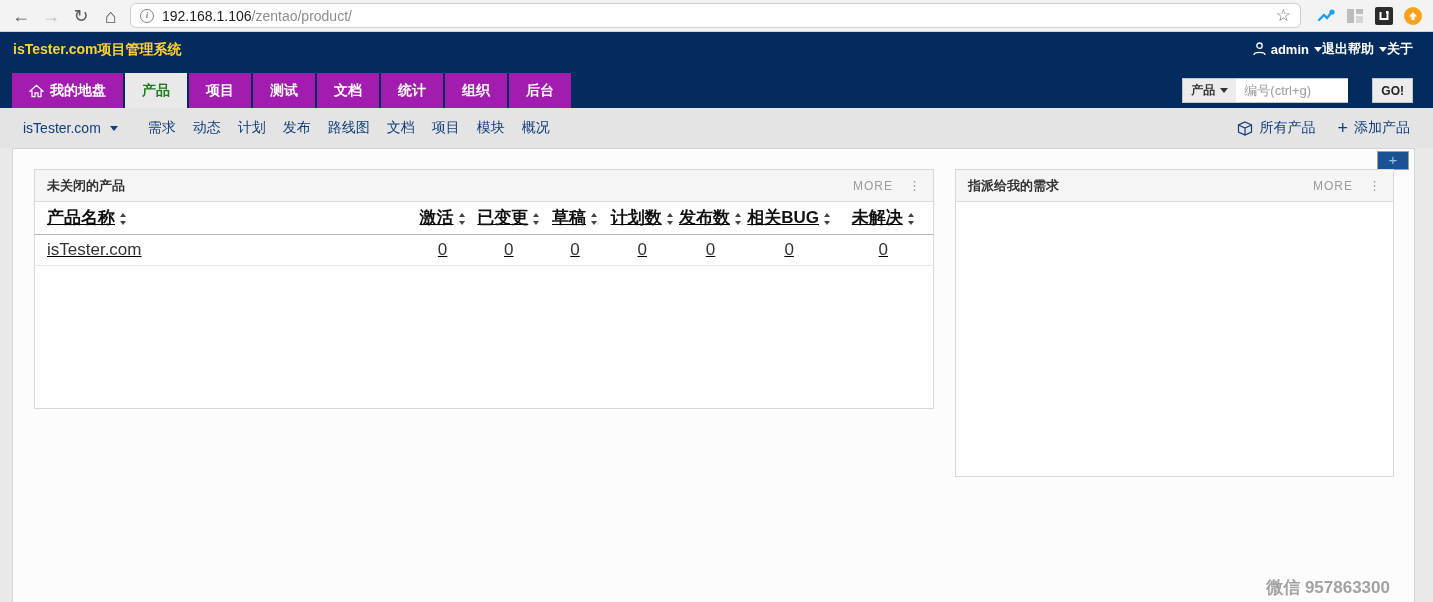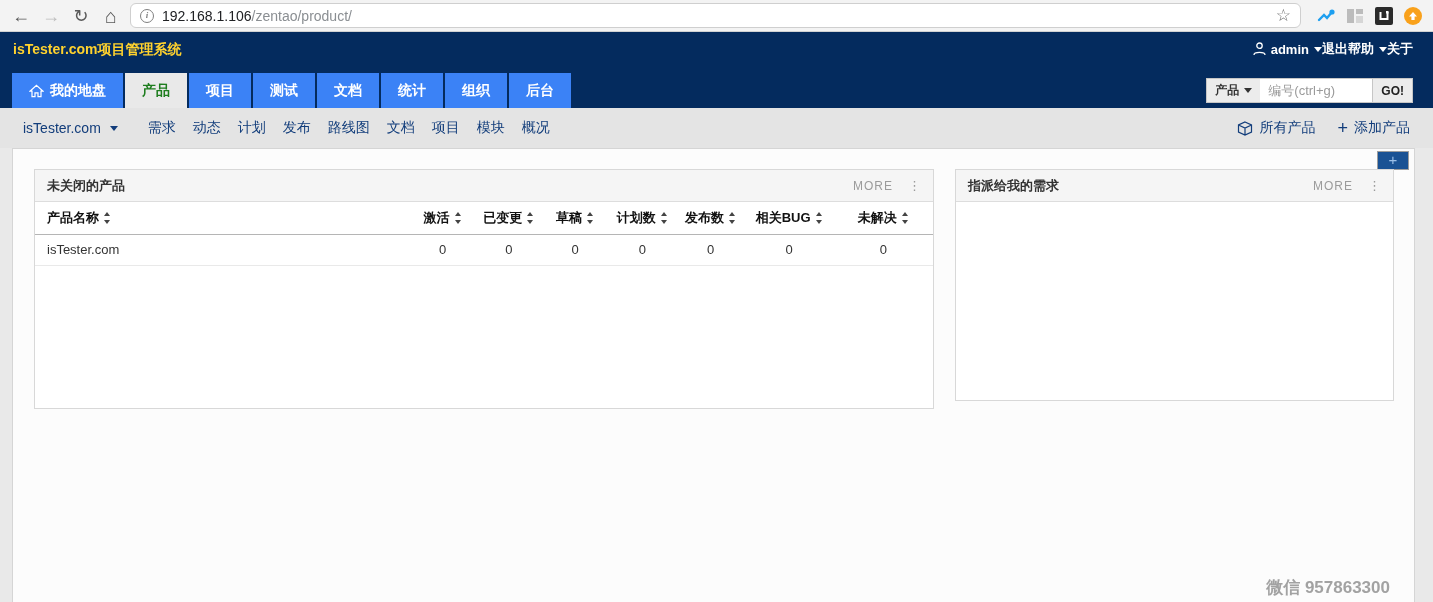--- a/index.html
+++ b/index.html
@@ -50,37 +50,37 @@
   }
   .usermenu {
     position:absolute; right:20px; top:8px; display:flex; align-items:center; 
     color:#fff; font-size:13px; font-weight:bold;
   }
   .usermenu .item { display:flex; align-items:center; gap:5px; color:#fff; cursor:pointer; }
   .caret { display:inline-block; width:0; height:0; border:4px solid transparent; border-top:5px solid currentColor; margin-top:4px; }
   .tabs { position:absolute; left:12px; bottom:0; display:flex; gap:2px; }
   .tab {
     height:35px; display:flex; align-items:center; justify-content:center; gap:6px;
-    padding:0 17px; background:#3b82f6; color:#fff; font-size:14px; font-weight:bold; cursor:pointer;
+    padding:0 17px; background:#a21caf; color:#fff; font-size:14px; font-weight:bold; cursor:pointer;
   }
   .tab.active { background:#e9e9e9; color:#1e7d1e; }
   .searchbar { position:absolute; right:20px; bottom:5px; display:flex; height:25px; }
   .search-cat {
     background:#ececec; border:1px solid #c6c6c6; border-right:none; color:#333;
     font-size:12px; font-weight:bold; display:flex; align-items:center; gap:5px; padding:0 8px; cursor:pointer;
   }
   .search-cat .caret { border-top-color:#333; }
   .search-input {
     width:112px; border:1px solid #c6c6c6; border-left:none; border-right:none;
     font-size:13px; padding:8px 8px; outline:none; color:#333; font-family:inherit;
   }
   .search-input::placeholder { color:#9a9a9a; }
   .go-btn {
     background:#ececec; border:1px solid #c6c6c6; color:#222; font-size:12px;
-    font-weight:bold; padding:0 8px; cursor:pointer;
+    font-weight:bold; padding:0 8px; cursor:pointer;margin-left:24px;
   }
 
   
   .subnav {
     position:absolute; top:108px; left:0; width:1433px; height:40px; background:#e4e4e4;
     display:flex; align-items:center; padding:0 23px;
   }
   .switcher { display:flex; align-items:center; gap:9px; color:#123d7b; font-size:14px; margin-right:30px; cursor:pointer; }
   .switcher .caret { border-top-color:#123d7b; border-width:4px; border-top-width:5px; }
   .subnav-link { color:#123d7b; font-size:14px; text-decoration:none; margin-right:17px; cursor:pointer; }
@@ -93,30 +93,30 @@
     position:absolute; top:148px; left:12px; width:1403px; height:454px;
     background:#fcfcfc; border:1px solid #d5d5d5; border-bottom:none;
   }
   .add-block {
     position:absolute; top:2px; right:5px; width:32px; height:19px;
     background:#1a5294; border:1px solid #9d9d9d; color:#9cc0e8;
     font-size:15px; line-height:16px; text-align:center; cursor:pointer;
   }
   .panel { position:absolute; background:#fff; border:1px solid #d8d8d8; }
   .panel-products { left:21px; top:20px; width:900px; height:240px; }
-  .panel-stories  { left:942px; top:20px; width:439px; height:232px; }
+  .panel-stories  { left:942px; top:20px; width:439px; height:308px; }
   .panel-head {
     height:32px; background:#f5f5f5; border-bottom:1px solid #ddd;
     display:flex; align-items:center; padding:0 12px;
   }
   .panel-title { font-size:13px; font-weight:bold; color:#333; }
   .more { margin-left:auto; color:#9b9b9b; font-size:12px; letter-spacing:1px; cursor:pointer; }
   .kebab { color:#9b9b9b; margin-left:15px; font-size:13px; cursor:pointer; }
 
-  table { width:100%; border-collapse:collapse; font-size:13px; table-layout:fixed; }
+  table { width:100%; border-collapse:collapse; font-size:17px; table-layout:fixed;text-decoration:underline; }
   th {
     height:32px; font-weight:bold; color:#111; border-bottom:1px solid #b5b5b5;
     text-align:center; padding:0; white-space:nowrap;
   }
   td { height:31px; border-bottom:1px solid #e9e9e9; text-align:center; color:#333; }
   .col-name { text-align:left; padding-left:12px; }
   .sort { display:inline-block; position:relative; width:7px; height:12px; margin-left:5px; vertical-align:-2px; }
   .sort::before {
     content:""; position:absolute; left:0; top:0;
     border:3.5px solid transparent; border-bottom:4px solid #444; border-top:none;

